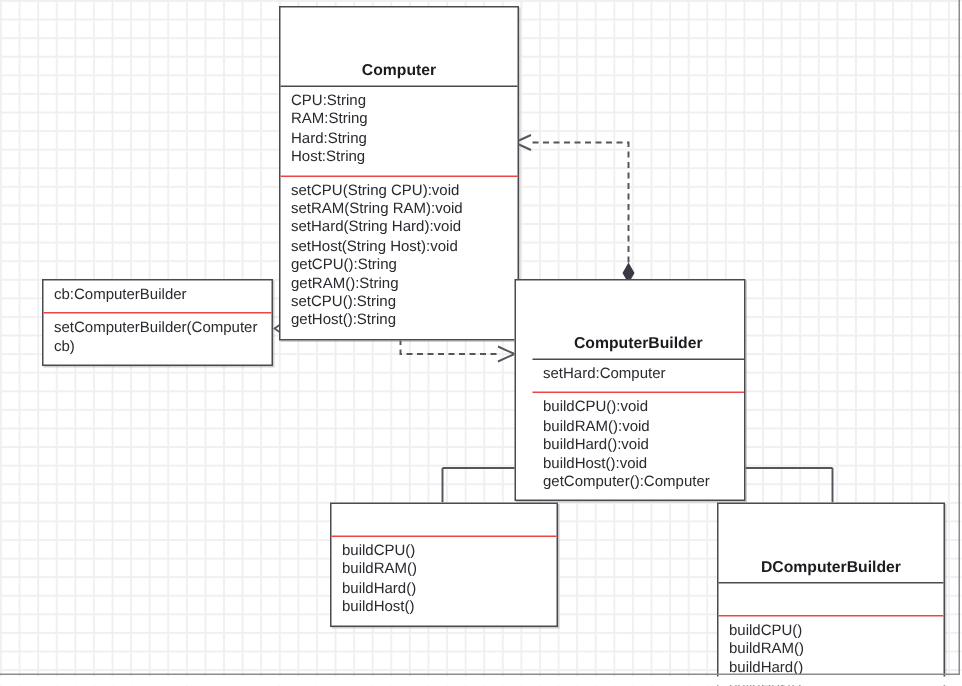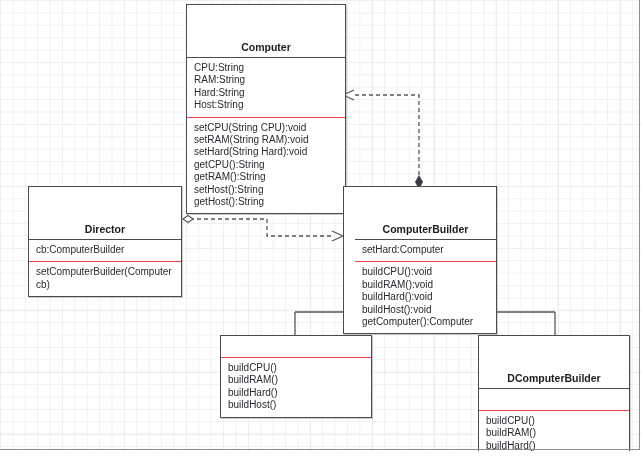--- a/index.html
+++ b/index.html
@@ -156,29 +156,29 @@
     <div class="uml-attrs">
       <div class="uml-row">CPU:String</div>
       <div class="uml-row">RAM:String</div>
       <div class="uml-row">Hard:String</div>
       <div class="uml-row">Host:String</div>
     </div>
     <div class="uml-ops">
       <div class="uml-row">setCPU(String CPU):void</div>
       <div class="uml-row">setRAM(String RAM):void</div>
       <div class="uml-row">setHard(String Hard):void</div>
+      <div class="uml-row">setHost(String Host):void</div>
       <div class="uml-row">getCPU():String</div>
       <div class="uml-row">getRAM():String</div>
-      <div class="uml-row">setHost():String</div>
+      <div class="uml-row">setCPU():String</div>
       <div class="uml-row">getHost():String</div>
     </div>
   </div>
 
   <div class="uml-class" id="cls-director">
-    <div class="uml-title">Director</div>
     <div class="uml-attrs">
       <div class="uml-row">cb:ComputerBuilder</div>
     </div>
     <div class="uml-ops">
       <div class="uml-row">setComputerBuilder(Computer cb)</div>
     </div>
   </div>
 
   <div class="uml-class" id="cls-computerbuilder">
     <div class="uml-title">ComputerBuilder</div>

